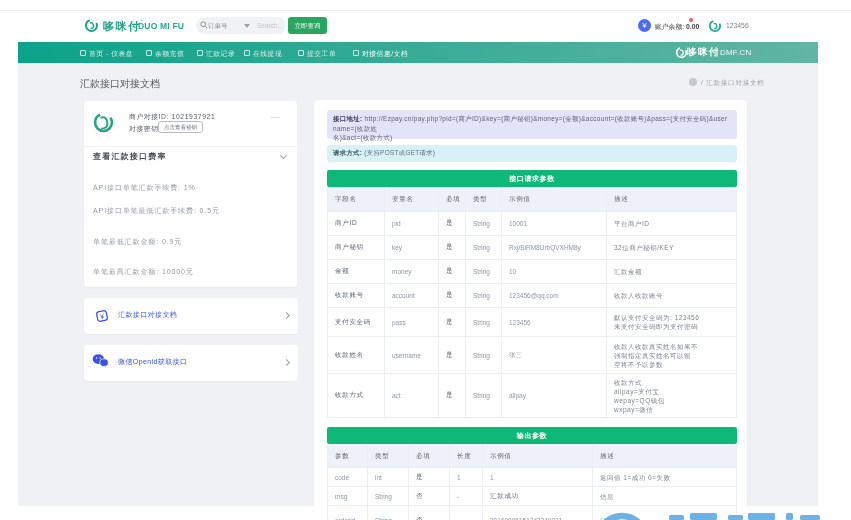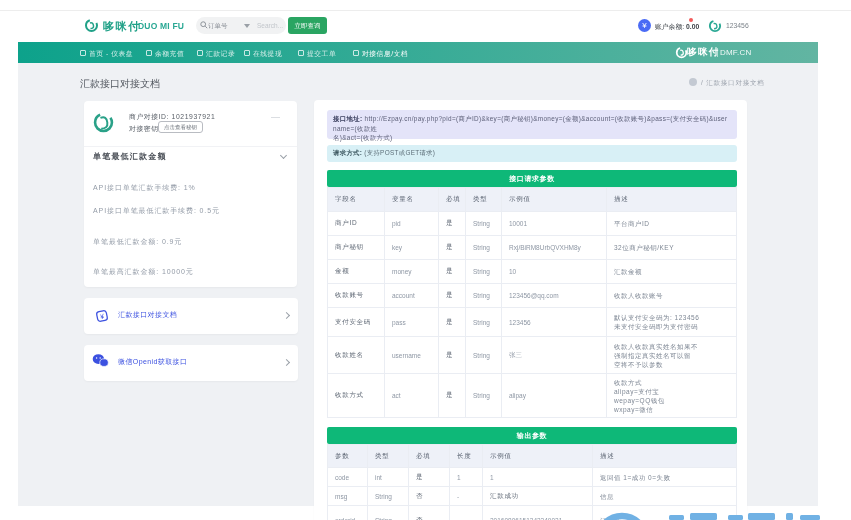--- a/index.html
+++ b/index.html
@@ -123,21 +123,21 @@
 <div class="abs card cardA"></div>
 <svg class="abs" style="left:92px;top:111px" width="23" height="23" viewBox="0 0 30 30">
  <circle cx="15" cy="15" r="11" fill="none" stroke="#2aa188" stroke-width="3.4" stroke-dasharray="55 15" stroke-dashoffset="8"></circle>
  <path d="M11 9 q8 -3 9 6 q1 8 -8 8" fill="none" stroke="#2aa188" stroke-width="2.6"></path>
 </svg>
 <div class="abs midtxt mid1">商户对接ID: 1021937921</div>
 <div class="abs midtxt mid2">对接密钥</div>
 <div class="abs keybtn">点击查看秘钥</div>
 <div class="abs dash">—</div>
 <div class="abs divA"></div>
-<div class="abs feehead">单笔最低汇款金额</div>
+<div class="abs feehead">查看汇款接口费率</div>
 <div class="abs chev chevD"></div>
 <div class="abs fee" style="top:183px">API接口单笔汇款手续费: 1%</div>
 <div class="abs fee" style="top:206px">API接口单笔最低汇款手续费: 0.5元</div>
 <div class="abs fee" style="top:237px">单笔最低汇款金额: 0.9元</div>
 <div class="abs fee" style="top:267px">单笔最高汇款金额: 10000元</div>
 
 <div class="abs card cardB"></div>
 <svg class="abs" style="left:95px;top:309px" width="14" height="14" viewBox="0 0 20 20">
  <rect x="3" y="3" width="14" height="14" rx="4" fill="none" stroke="#3c51e0" stroke-width="1.8" transform="rotate(-12 10 10)"></rect>
  <text x="10" y="14" font-size="10" fill="#3c51e0" text-anchor="middle" transform="rotate(-12 10 10)">¥</text>

